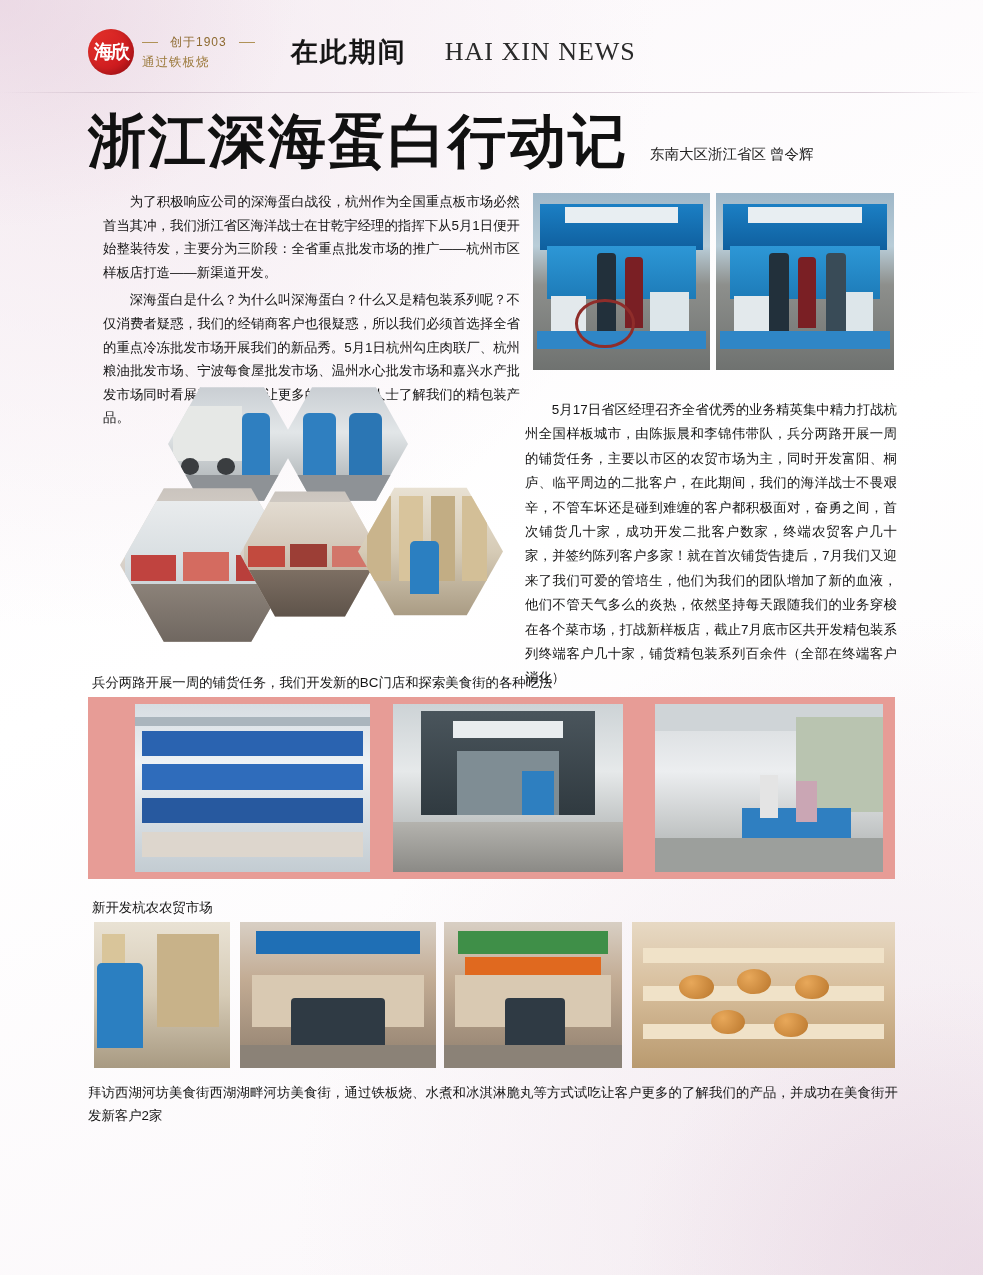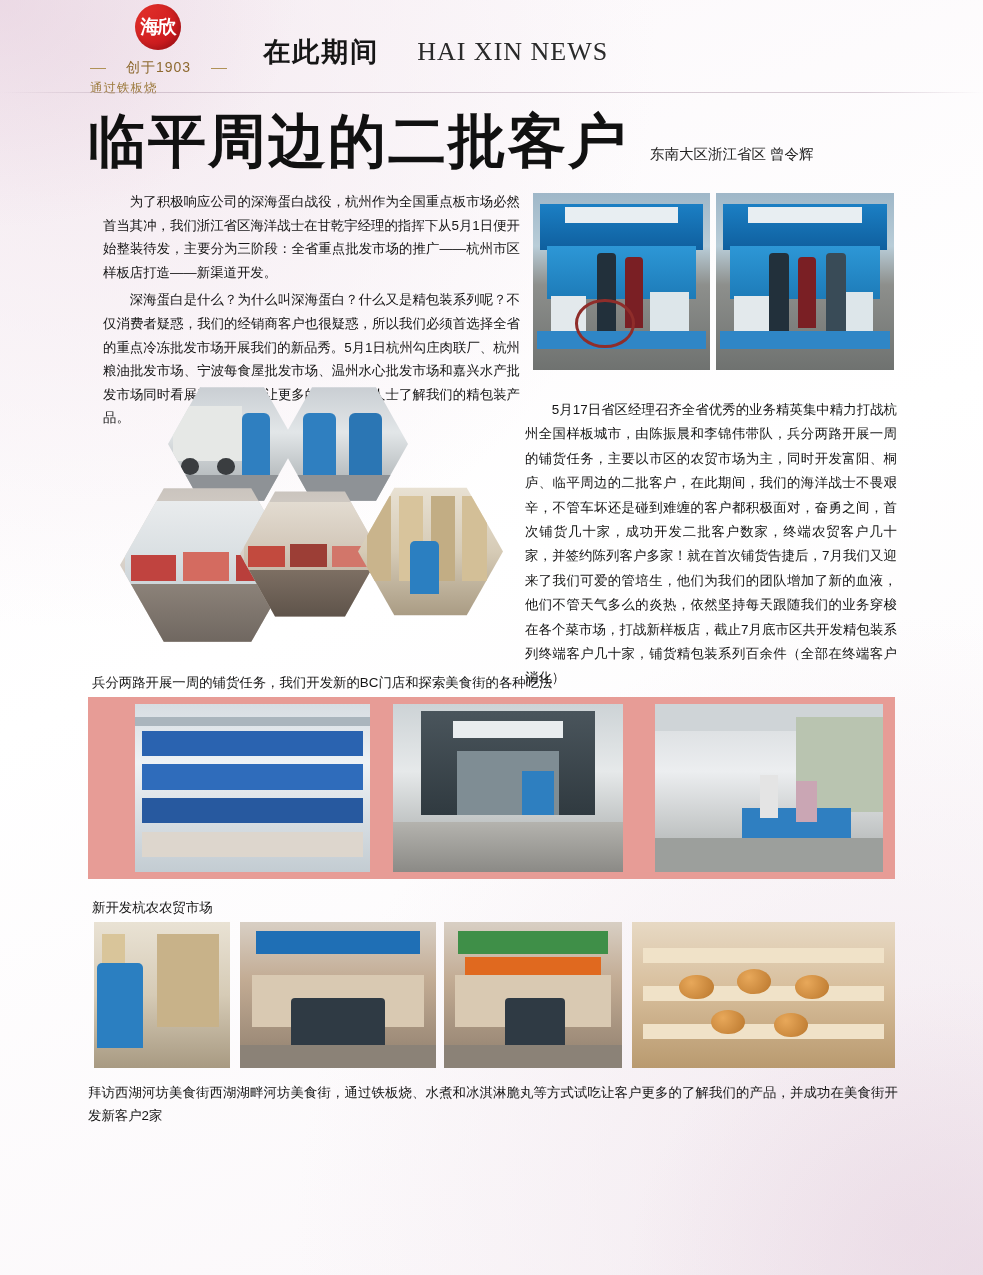--- a/index.html
+++ b/index.html
@@ -45,21 +45,20 @@
     position: absolute;
     left: 88px; top: 22px;
     width: 820px; height: 60px;
     display: flex;
     align-items: center;
   }
   .logo-wrap {
     display: flex;
     align-items: center;
     gap: 6px;
-    flex-direction: column;
   }
   .logo-mark {
     width: 46px; height: 46px;
     border-radius: 50%;
     background: linear-gradient(135deg, #e4322b, #c5121a);
     display: flex;
     align-items: center;
     justify-content: center;
     color: #fff;
     font-size: 19px;
@@ -69,26 +68,26 @@
     font-family: "DejaVu Sans", sans-serif;
   }
   .logo-text {
     display: flex;
     flex-direction: column;
     justify-content: center;
     height: 44px;
     padding-left: 2px;
   }
   .logo-year {
-    font-size: 14px;
+    font-size: 12px;
     color: #8e6a30;
     letter-spacing: 1px;
     display: flex;
     align-items: center;
-    gap: 20px;
+    gap: 12px;
   }
   .logo-year .bar {
     display: inline-block;
     width: 16px; height: 1px;
     background: #b09257;
   }
   .logo-slogan {
     font-size: 12.5px;
     color: #9c7a3c;
     letter-spacing: 1px;
@@ -341,21 +340,21 @@
       </div>
       <div class="logo-slogan">通过铁板烧</div>
     </div>
   </div>
   <div class="brand-cn">在此期间</div>
   <div class="brand-en">HAI XIN NEWS</div>
 </div>
 <div class="masthead-rule"></div>
 
 <div class="title-row">
-  <div class="main-title">临平周边的二批客户</div>
+  <div class="main-title">浙江深海蛋白行动记</div>
   <div class="byline">东南大区浙江省区  曾令辉</div>
 </div>
 
 <div class="col-text-1">
   <p>为了积极响应公司的深海蛋白战役，杭州作为全国重点板市场必然首当其冲，我们浙江省区海洋战士在甘乾宇经理的指挥下从5月1日便开始整装待发，主要分为三阶段：全省重点批发市场的推广——杭州市区样板店打造——新渠道开发。</p>
   <p>深海蛋白是什么？为什么叫深海蛋白？什么又是精包装系列呢？不仅消费者疑惑，我们的经销商客户也很疑惑，所以我们必须首选择全省的重点冷冻批发市场开展我们的新品秀。5月1日杭州勾庄肉联厂、杭州粮油批发市场、宁波每食屋批发市场、温州水心批发市场和嘉兴水产批发市场同时看展新品推广，让更多的业内行业人士了解我们的精包装产品。</p>
 </div>
 
 <div class="photo-tr-1">
   <div class="ph sc-booth">

